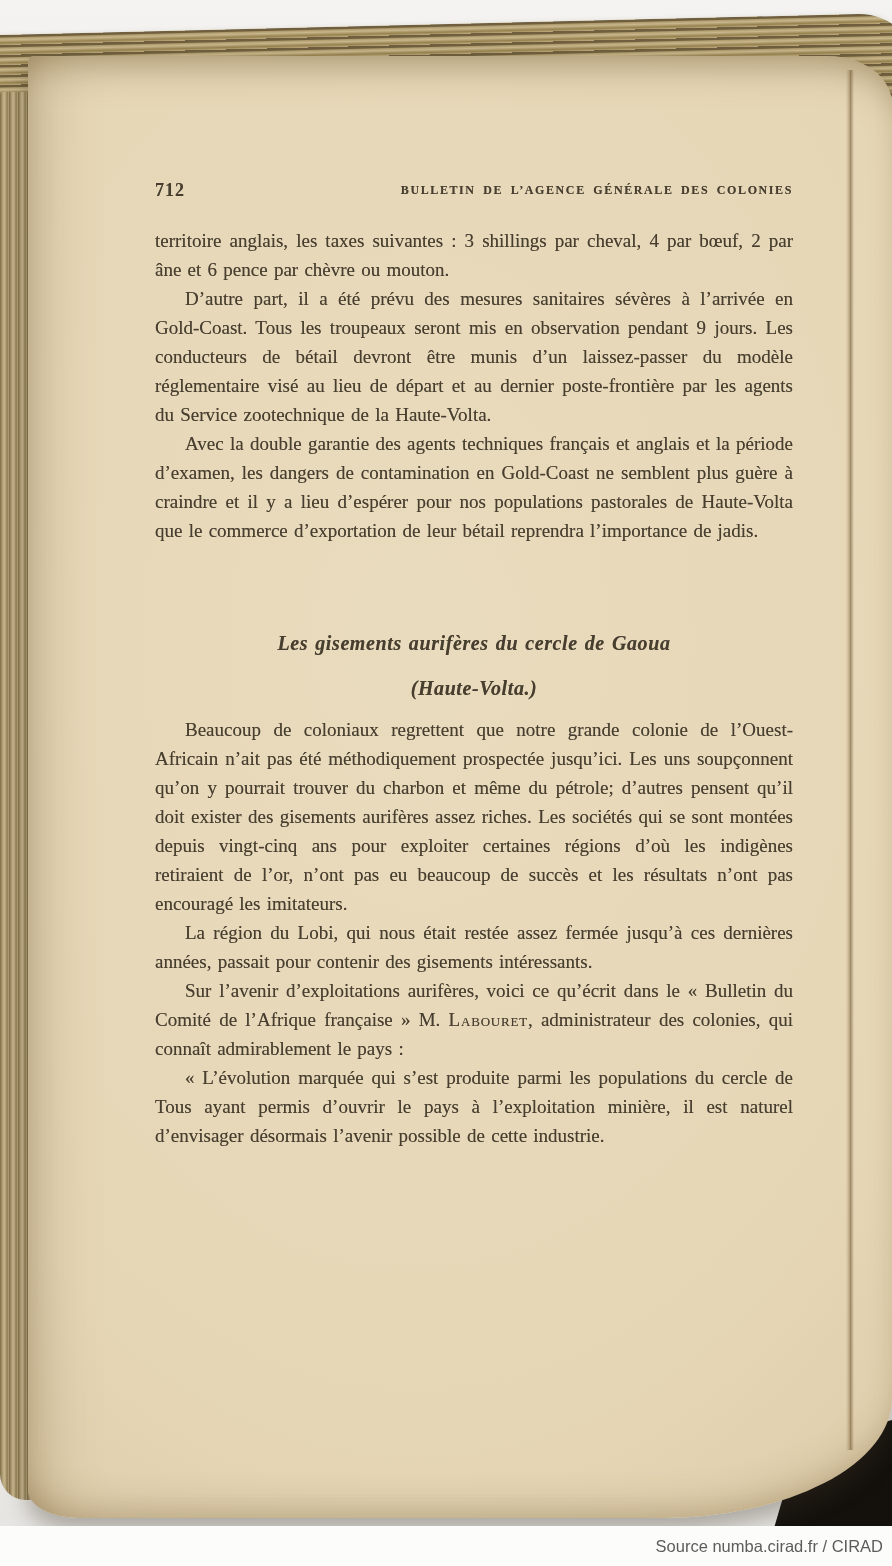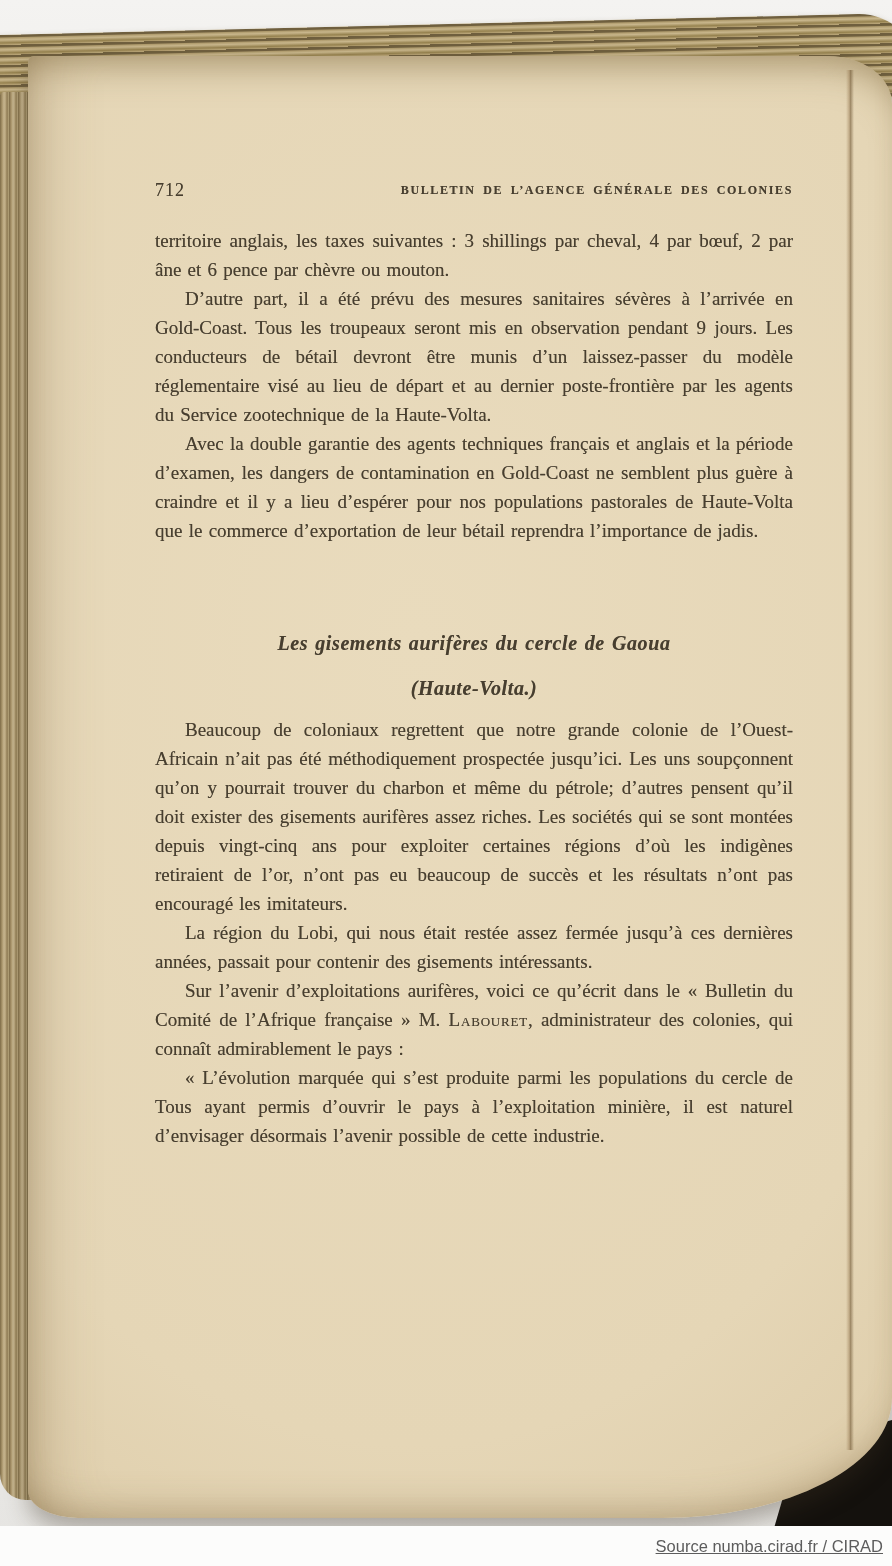--- a/index.html
+++ b/index.html
@@ -62,21 +62,21 @@
     color: #473e2f;
     font-size: 19px; line-height: 29px;
     text-align: justify;
     word-spacing: 1.5px;
     text-shadow: 0 0 .5px rgba(70, 62, 47, .55);
   }
 
   .page-header { position: relative; height: 22px; margin-bottom: 28px; }
   .pagenum {
     position: absolute; left: 0; top: 0;
-    font-weight: normal; font-size: 18px; letter-spacing: 1px;
+    font-weight: bold; font-size: 18px; letter-spacing: 1px;
   }
   .running-title {
     display: block; text-align: right;
     font-size: 12px; font-weight: bold; letter-spacing: 1.6px;
     word-spacing: 3px;
   }
 
   p { margin: 0; text-indent: 30px; }
   p.noindent { text-indent: 0; }
 
@@ -90,21 +90,21 @@
 
   .smallcaps { font-variant: small-caps; letter-spacing: .8px; }
 
   
   .footer {
     position: absolute; left: 0; bottom: 0; width: 100%; height: 40px;
     background: #fcfcfb;
     display: flex; align-items: center; justify-content: flex-end;
     box-sizing: border-box; padding-right: 9px;
     font-family: "Liberation Sans", "DejaVu Sans", sans-serif;
-    font-size: 16.5px; color: #5c5c5c; text-decoration: underline;
+    font-size: 16.5px; color: #5c5c5c;
   }
 </style>
 </head>
 <body>
 
 <div class="scan">
 
   <div class="top-edges"></div>
   <div class="left-edges"></div>
   <div class="black-corner"></div>

